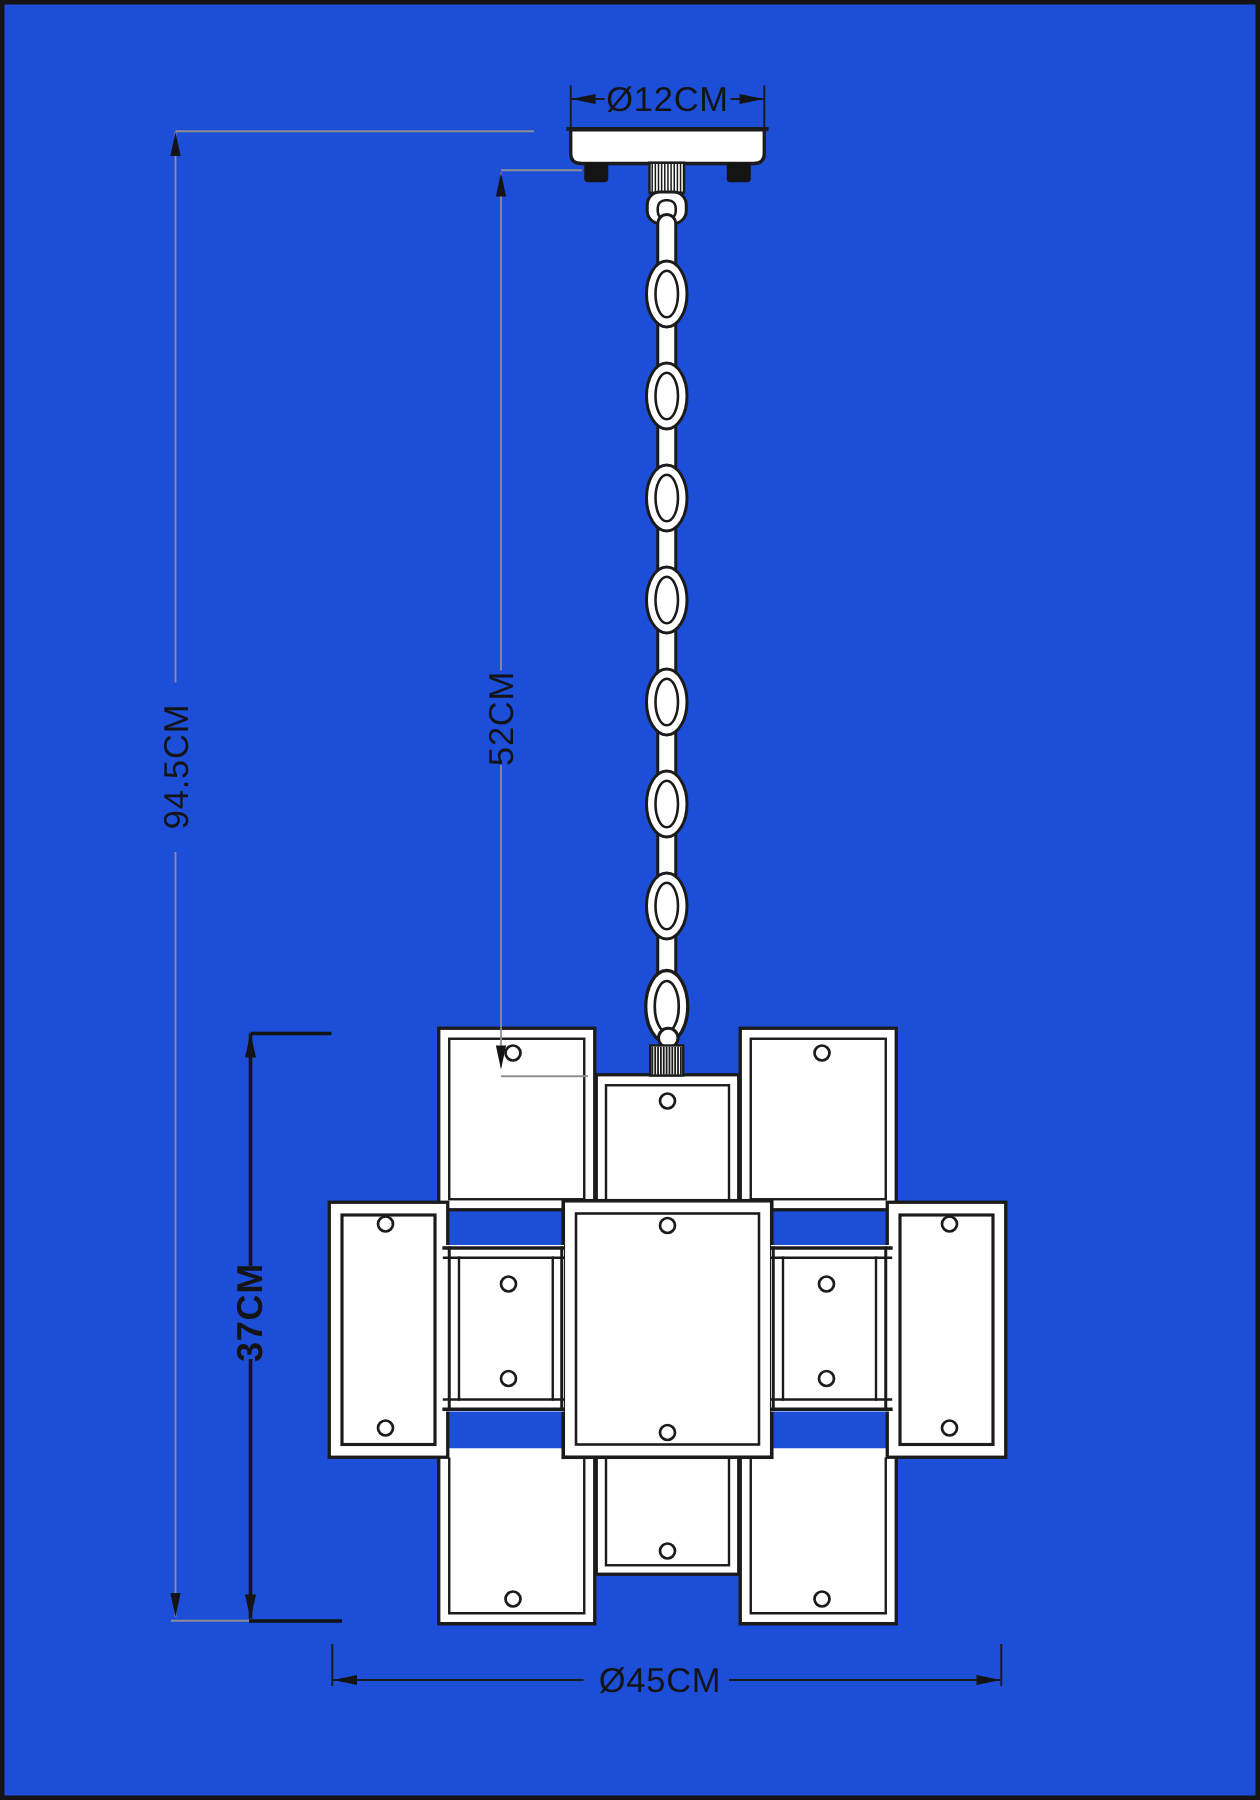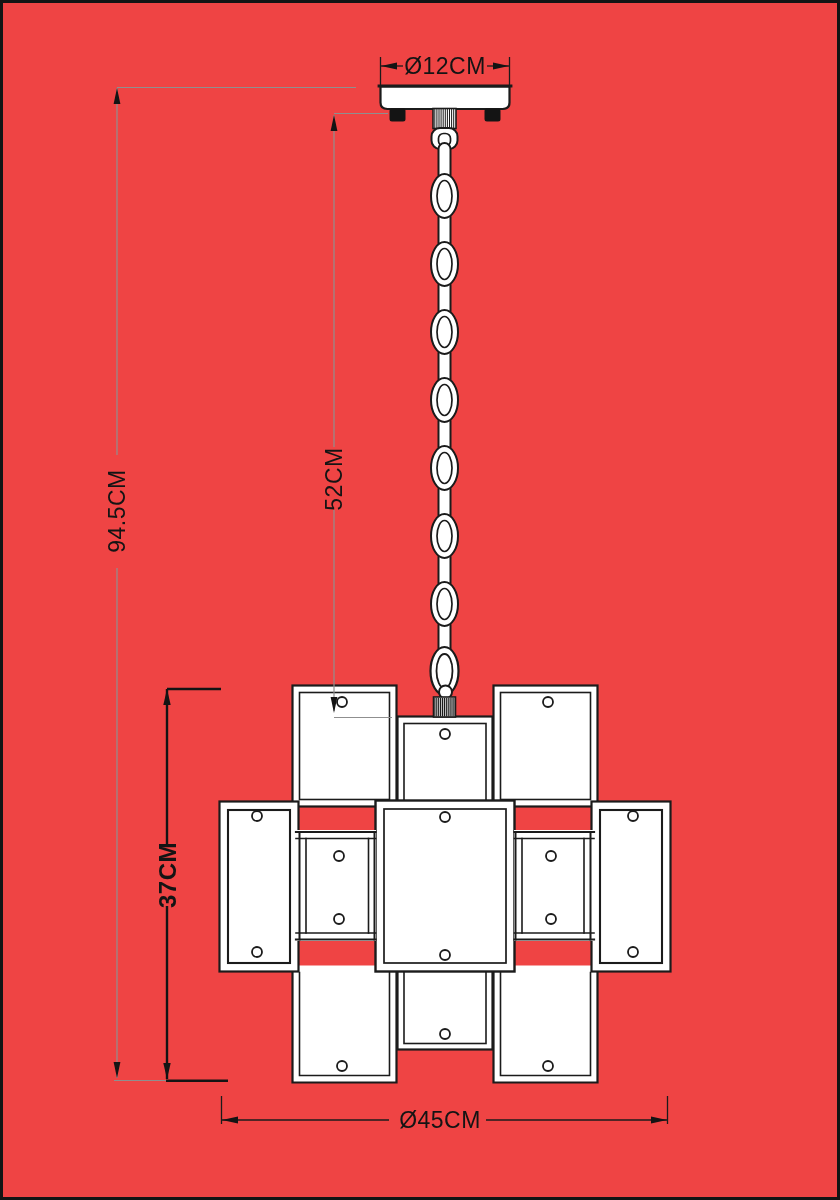--- a/index.html
+++ b/index.html
@@ -1,16 +1,16 @@
 <!DOCTYPE html>
 <html><head>
 <meta charset="utf-8">
 <style>
   html,body{margin:0;padding:0;background:#ffffff;}
-  .stage{width:840px;height:1200px;position:relative;background:#ef4444;}
+  .stage{width:840px;height:1200px;position:relative;background:#1d4ed8;}
   svg{display:block;}
   svg text{font-family:"Liberation Sans","DejaVu Sans",sans-serif;letter-spacing:.5px;}
 </style>
 </head>
 <body>
 
 <div class="stage">
 <svg width="840" height="1200" viewBox="0 0 840 1200">
 
   <rect x="1.5" y="1.5" width="837" height="1197" fill="none" stroke-width="3" stroke="#141414"></rect>

